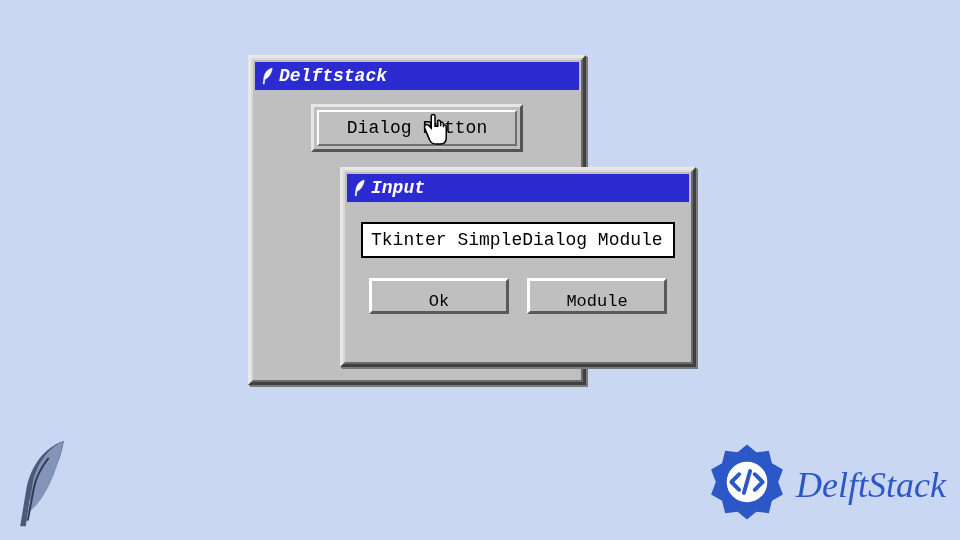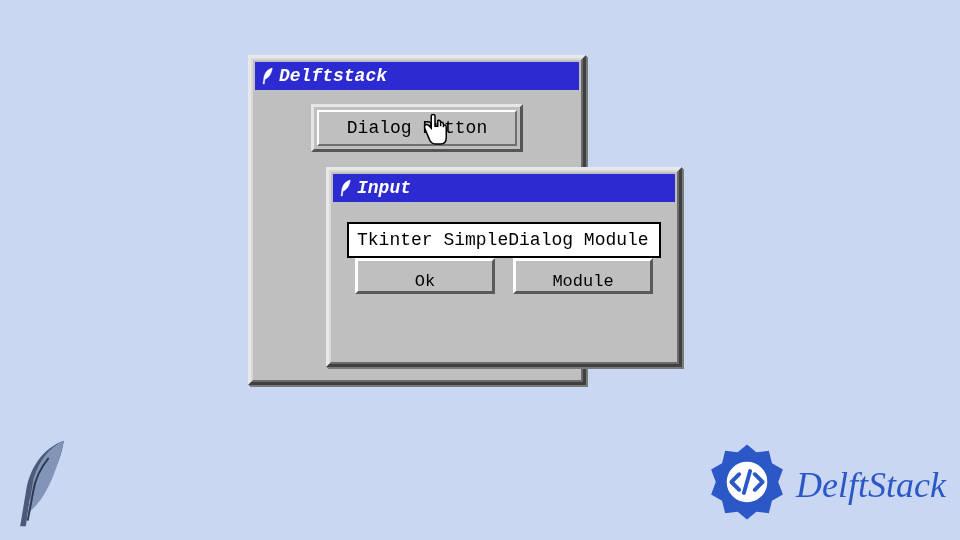--- a/index.html
+++ b/index.html
@@ -80,22 +80,22 @@
     font-size: 18px;
     padding: 6px 8px;
     width: 100%;
   }
 
   
   #win-main { left: 248px; top: 55px; width: 338px; height: 330px; }
   #dialog-btn-wrap { margin: 14px auto 0 auto; width: 212px; height: 48px; }
 
   
-  #win-input { left: 326px; top: 167px; width: 356px; height: 200px; }
-  #input-body { padding: 20px 14px 12px 14px; display: flex; flex-direction: column; }
+  #win-input { left: 340px; top: 167px; width: 356px; height: 200px; }
+  #input-body { padding: 20px 14px 12px 14px; display: flex; flex-direction: column; gap: 20px; }
   #btn-row { display: flex; gap: 18px; justify-content: center; }
   #btn-row .btn3d { width: 140px; height: 36px; font-size: 17px; align-items: flex-end; }
 
   
   #hand-cursor {
     position: absolute;
     left: 420px; top: 113px;
     width: 30px; height: 34px;
     pointer-events: none;
   }

